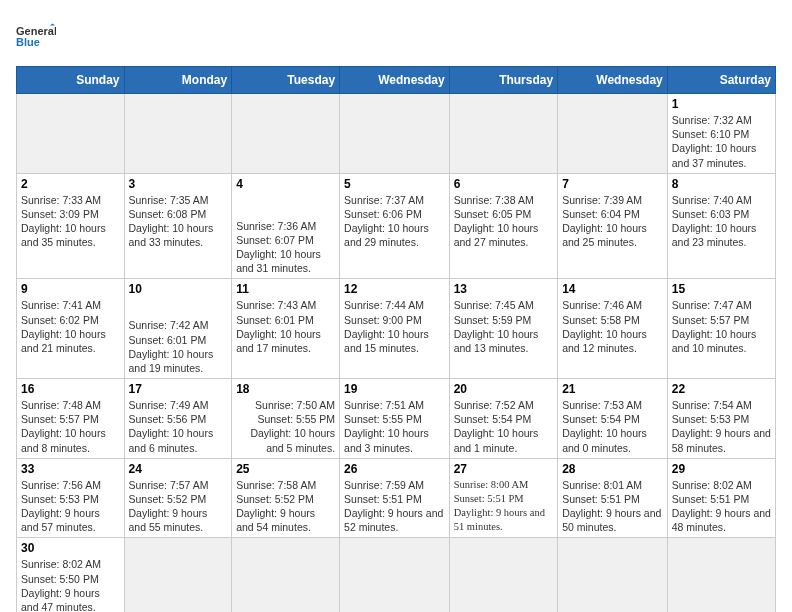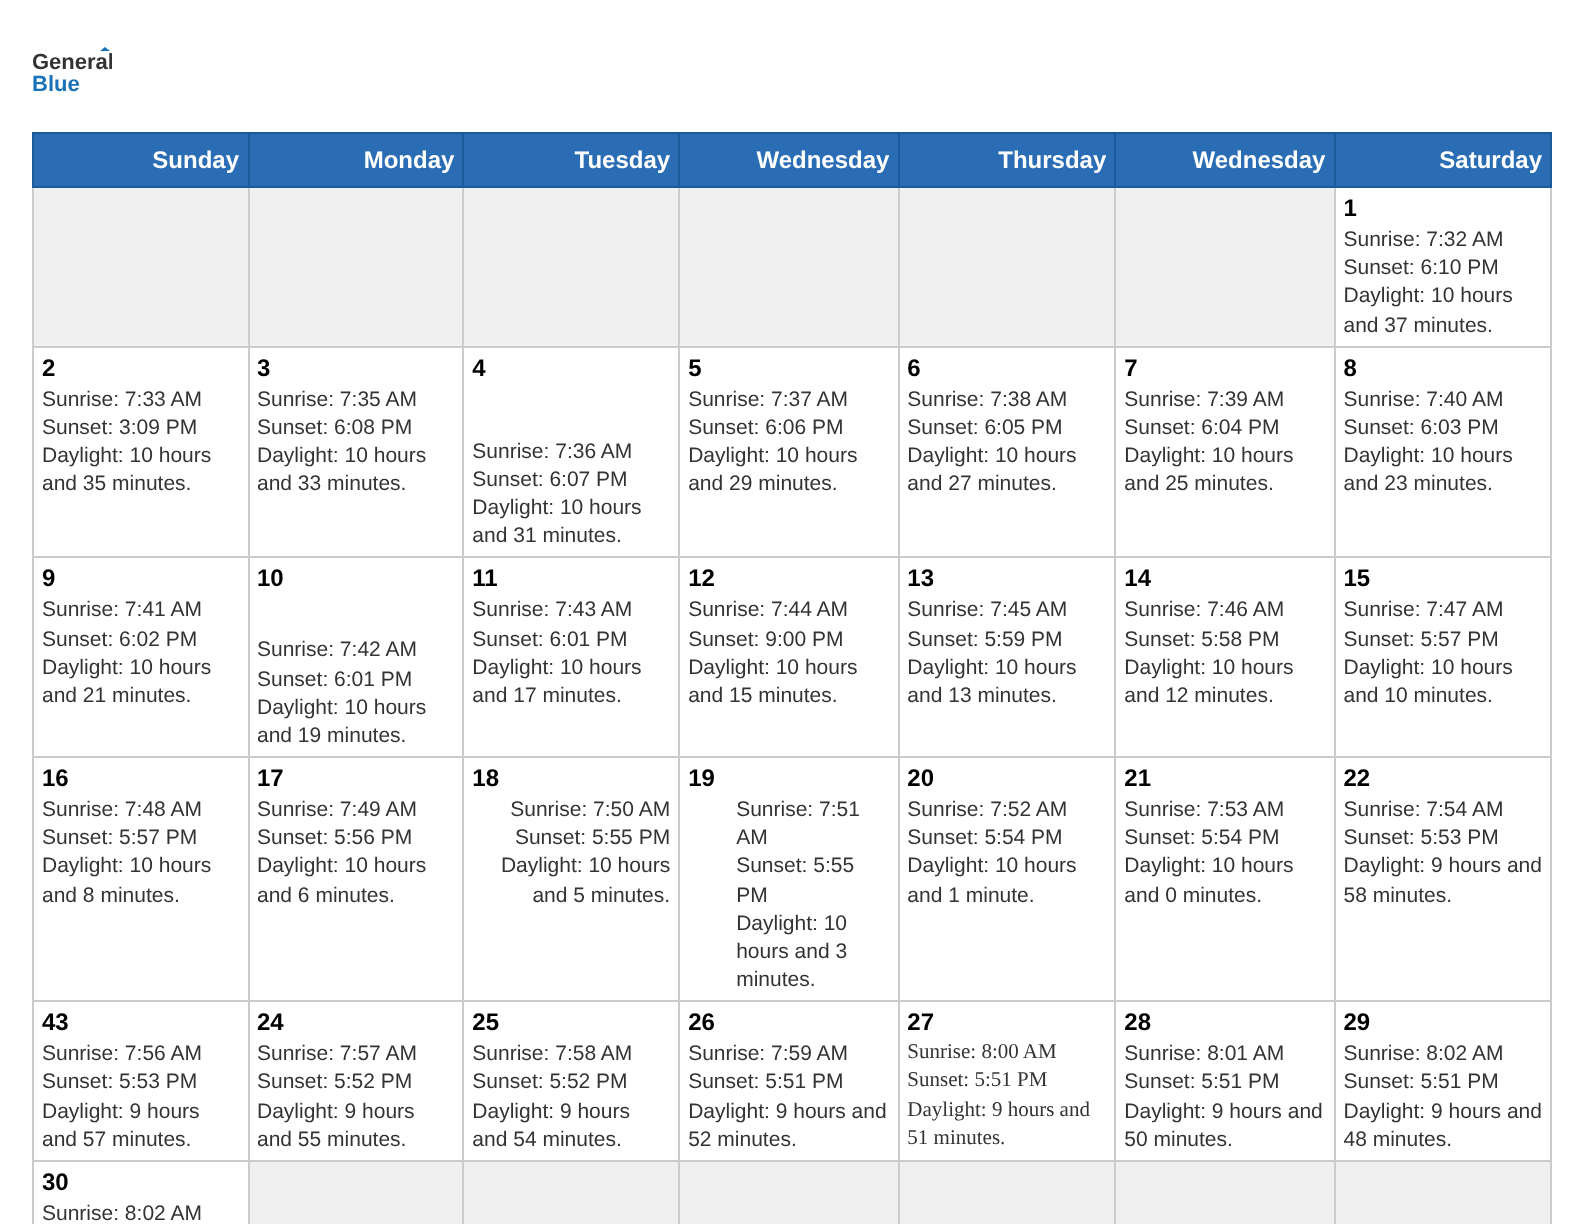--- a/index.html
+++ b/index.html
@@ -220,21 +220,21 @@
 Daylight: 10 hours and 6 minutes.</div>
         </td>
         <td>
           <div class="day-number">18</div>
           <div class="day-info" style="white-space: pre-line; text-align: right;">Sunrise: 7:50 AM
 Sunset: 5:55 PM
 Daylight: 10 hours and 5 minutes.</div>
         </td>
         <td>
           <div class="day-number">19</div>
-          <div class="day-info" style="white-space: pre-line; margin-left: 24px;">Sunrise: 7:51 AM
+          <div class="day-info" style="white-space: pre-line;">Sunrise: 7:51 AM
 Sunset: 5:55 PM
 Daylight: 10 hours and 3 minutes.</div>
         </td>
         <td>
           <div class="day-number">20</div>
           <div class="day-info" style="white-space: pre-line;">Sunrise: 7:52 AM
 Sunset: 5:54 PM
 Daylight: 10 hours and 1 minute.</div>
         </td>
         <td>
@@ -245,21 +245,21 @@
         </td>
         <td>
           <div class="day-number">22</div>
           <div class="day-info" style="white-space: pre-line;">Sunrise: 7:54 AM
 Sunset: 5:53 PM
 Daylight: 9 hours and 58 minutes.</div>
         </td>
       </tr>
       <tr>
         <td>
-          <div class="day-number">43</div>
+          <div class="day-number">33</div>
           <div class="day-info" style="white-space: pre-line;">Sunrise: 7:56 AM
 Sunset: 5:53 PM
 Daylight: 9 hours and 57 minutes.</div>
         </td>
         <td>
           <div class="day-number">24</div>
           <div class="day-info" style="white-space: pre-line;">Sunrise: 7:57 AM
 Sunset: 5:52 PM
 Daylight: 9 hours and 55 minutes.</div>
         </td>

